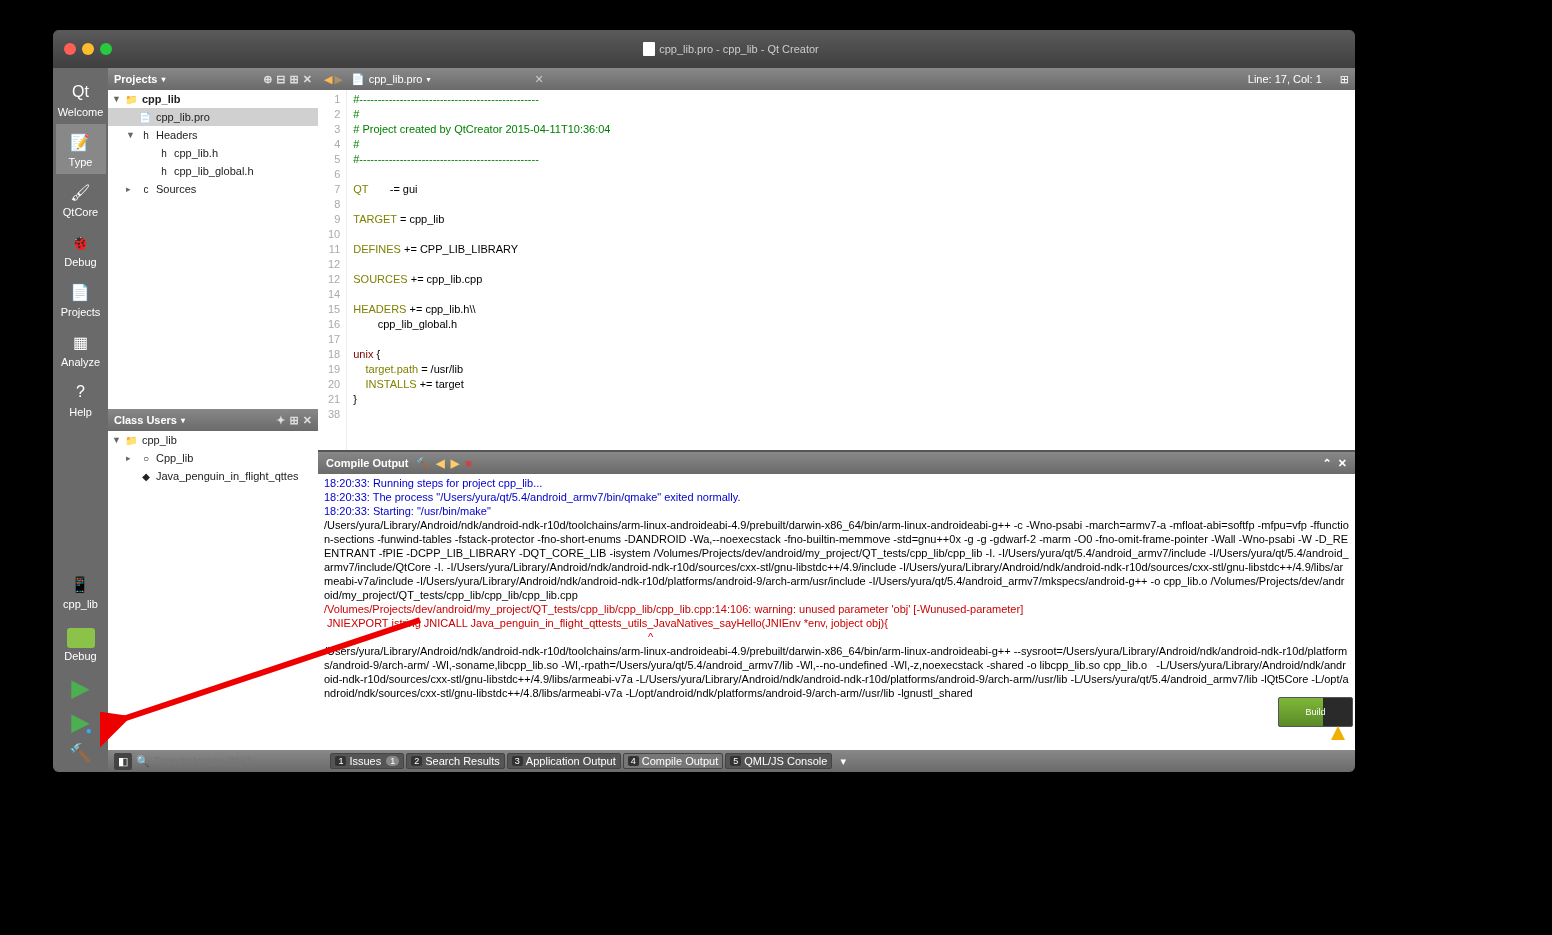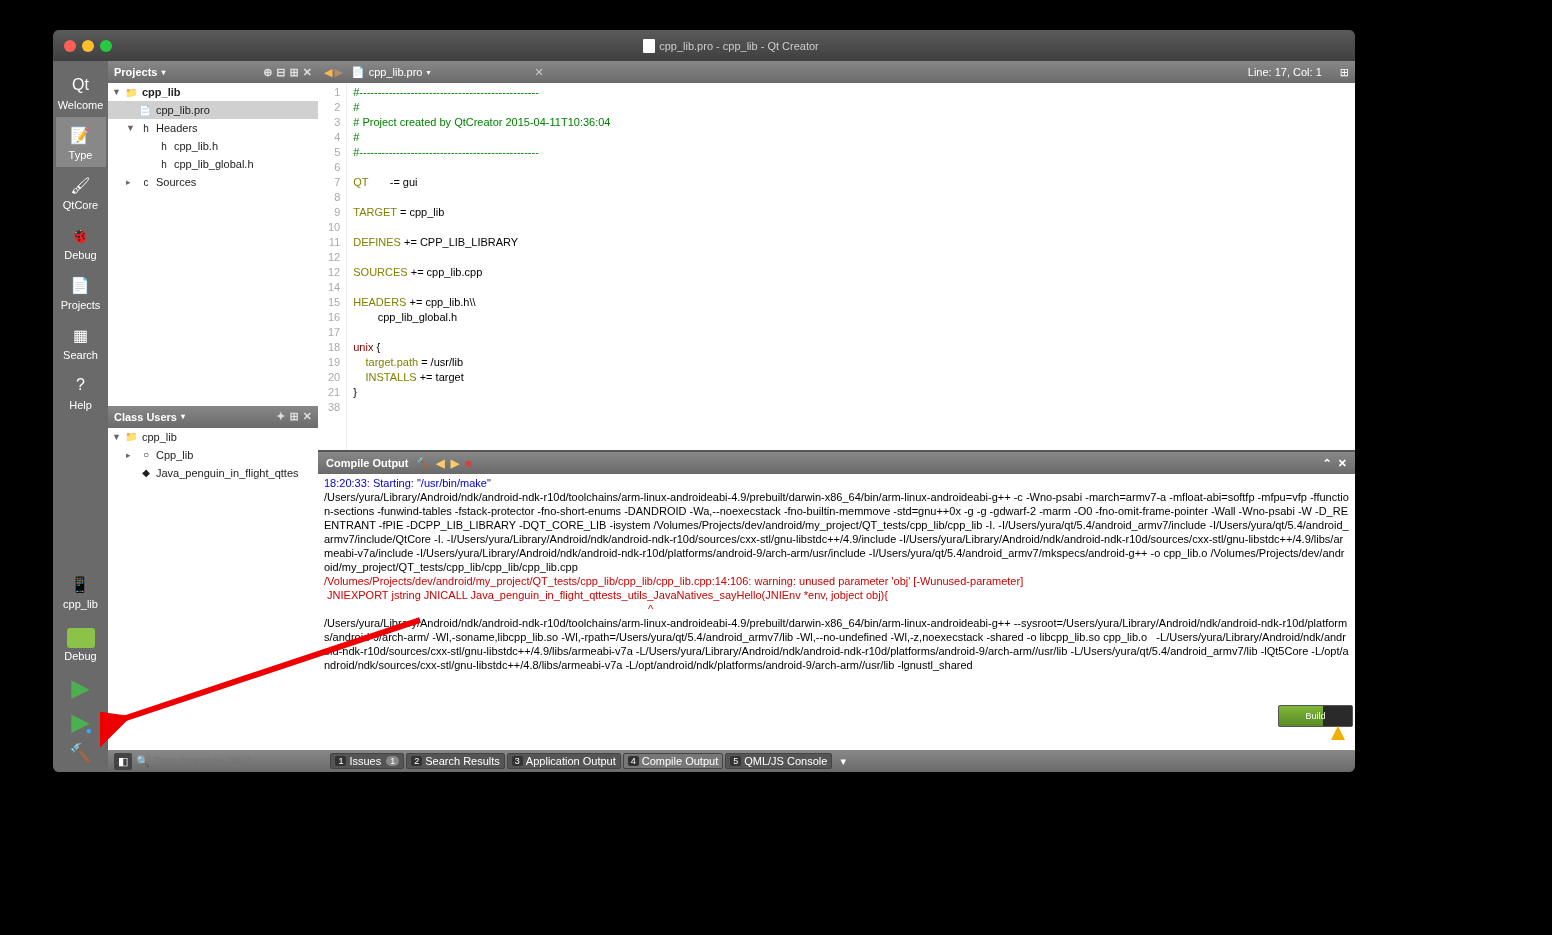--- a/index.html
+++ b/index.html
@@ -1,18 +1,18 @@
 <!DOCTYPE html>
 <html><head>
 <meta charset="utf-8">
 <style>
 *{margin:0;padding:0;box-sizing:border-box;font-family:"Lucida Grande","Segoe UI",sans-serif;font-size:11px}
 body{background:#000;width:1552px;height:935px;position:relative;overflow:hidden}
 .window{position:absolute;left:53px;top:30px;width:1302px;height:742px;background:#3a3a3a;border-radius:6px;overflow:hidden;display:flex;flex-direction:column}
-.titlebar{height:31px;background:linear-gradient(#5a5a5a,#3f3f3f);display:flex;align-items:center;padding:0 11px;gap:6px}
+.titlebar{height:38px;background:linear-gradient(#5a5a5a,#3f3f3f);display:flex;align-items:center;padding:0 11px;gap:6px}
 .tl-btn{width:12px;height:12px;border-radius:50%}
 .tl-close{background:#ff5f56}
 .tl-min{background:#ffbd2e}
 .tl-max{background:#27c93f}
 .tl-title{flex:1;text-align:center;color:#ccc;font-size:12px;display:flex;align-items:center;justify-content:center;gap:4px}
 .tl-title .doc-icon{width:12px;height:14px;background:#fff;border-radius:1px}
 .body{flex:1;display:flex;overflow:hidden}
 .sidebar{width:55px;background:#6a6a6a;display:flex;flex-direction:column;align-items:center;padding-top:6px}
 .side-item{width:50px;display:flex;flex-direction:column;align-items:center;padding:6px 0;cursor:pointer;color:#fff;font-size:10px;gap:2px}
 .side-item.active{background:#888}
@@ -53,21 +53,21 @@
 .out-body{flex:1;background:#fff;overflow:auto;font-family:Monaco,Menlo,monospace;font-size:11px;padding:2px 6px;line-height:14px}
 .out-body div{white-space:pre-wrap;word-break:break-all}
 .o-blue{color:#0000cc}
 .o-red{color:#cc0000}
 .statusbar{height:22px;background:linear-gradient(#888,#6a6a6a);display:flex;align-items:center;padding:0 6px;gap:4px;color:#fff;font-size:11px}
 .status-btn{background:#555;border:1px solid #444;padding:1px 4px;border-radius:2px;display:flex;align-items:center;gap:3px;cursor:pointer}
 .status-btn.active{background:#777}
 .status-btn .num{background:#333;color:#fff;padding:0 3px;border-radius:2px;font-size:9px}
 .locator{flex:0 0 180px;display:flex;align-items:center;gap:4px;color:#ccc}
 .locator input{background:transparent;border:none;color:#ccc;font-size:11px;width:140px}
-.build-progress{position:absolute;right:2px;bottom:45px;width:75px;height:22px;background:#2a2a2a;border:1px solid #555;border-radius:2px;overflow:hidden}
+.build-progress{position:absolute;right:2px;bottom:45px;width:75px;height:30px;background:#2a2a2a;border:1px solid #555;border-radius:2px;overflow:hidden}
 .build-progress-fill{height:100%;background:linear-gradient(#7fb838,#5a8a28);width:60%}
 .build-progress-label{position:absolute;inset:0;display:flex;align-items:center;justify-content:center;color:#fff;font-size:9px}
 .arrow-overlay{position:absolute;left:100px;top:610px;pointer-events:none}
 .badge{background:#888;color:#fff;border-radius:7px;padding:0 4px;font-size:9px;margin-left:2px}
 .warn-icon{position:absolute;right:10px;bottom:32px;width:14px;height:14px;background:#f0b000;clip-path:polygon(50% 0,100% 100%,0 100%)}
 </style>
 </head>
 <body>
 
 <div class="window">
@@ -98,21 +98,21 @@
           <div class="side-item">
             <div class="side-icon">🐞</div>
             <span>Debug</span>
           </div>
           <div class="side-item">
             <div class="side-icon">📄</div>
             <span>Projects</span>
           </div>
           <div class="side-item">
             <div class="side-icon">▦</div>
-            <span>Search</span>
+            <span>Analyze</span>
           </div>
           <div class="side-item">
             <div class="side-icon">?</div>
             <span>Help</span>
           </div>
         </div>
       <div class="side-spacer"></div>
       <div class="side-bottom">
         <div class="side-item">
           <div class="side-icon">📱</div>
@@ -272,20 +272,22 @@
                 <span style="color:#fc6">◀</span>
                 <span style="color:#fc6">▶</span>
                 <span style="color:#c44">■</span>
               </div>
               <div class="rtools">
                 <span>⌃</span>
                 <span>✕</span>
               </div>
             </div>
             <div class="out-body" id="outbody">
+                <div class="o-blue">18:20:33: Running steps for project cpp_lib...</div>
+                <div class="o-blue">18:20:33: The process "/Users/yura/qt/5.4/android_armv7/bin/qmake" exited normally.</div>
                 <div class="o-blue">18:20:33: Starting: "/usr/bin/make" </div>
                 <div class="">/Users/yura/Library/Android/ndk/android-ndk-r10d/toolchains/arm-linux-androideabi-4.9/prebuilt/darwin-x86_64/bin/arm-linux-androideabi-g++ -c -Wno-psabi -march=armv7-a -mfloat-abi=softfp -mfpu=vfp -ffunction-sections -funwind-tables -fstack-protector -fno-short-enums -DANDROID -Wa,--noexecstack -fno-builtin-memmove -std=gnu++0x -g -g -gdwarf-2 -marm -O0 -fno-omit-frame-pointer -Wall -Wno-psabi -W -D_REENTRANT -fPIE -DCPP_LIB_LIBRARY -DQT_CORE_LIB -isystem /Volumes/Projects/dev/android/my_project/QT_tests/cpp_lib/cpp_lib -I. -I/Users/yura/qt/5.4/android_armv7/include -I/Users/yura/qt/5.4/android_armv7/include/QtCore -I. -I/Users/yura/Library/Android/ndk/android-ndk-r10d/sources/cxx-stl/gnu-libstdc++/4.9/include -I/Users/yura/Library/Android/ndk/android-ndk-r10d/sources/cxx-stl/gnu-libstdc++/4.9/libs/armeabi-v7a/include -I/Users/yura/Library/Android/ndk/android-ndk-r10d/platforms/android-9/arch-arm/usr/include -I/Users/yura/qt/5.4/android_armv7/mkspecs/android-g++ -o cpp_lib.o /Volumes/Projects/dev/android/my_project/QT_tests/cpp_lib/cpp_lib/cpp_lib.cpp</div>
                 <div class="o-red">/Volumes/Projects/dev/android/my_project/QT_tests/cpp_lib/cpp_lib/cpp_lib.cpp:14:106: warning: unused parameter 'obj' [-Wunused-parameter]</div>
                 <div class="o-red"> JNIEXPORT jstring JNICALL Java_penguin_in_flight_qttests_utils_JavaNatives_sayHello(JNIEnv *env, jobject obj){</div>
                 <div class="o-red">                                                                                                          ^</div>
                 <div class="">/Users/yura/Library/Android/ndk/android-ndk-r10d/toolchains/arm-linux-androideabi-4.9/prebuilt/darwin-x86_64/bin/arm-linux-androideabi-g++ --sysroot=/Users/yura/Library/Android/ndk/android-ndk-r10d/platforms/android-9/arch-arm/ -Wl,-soname,libcpp_lib.so -Wl,-rpath=/Users/yura/qt/5.4/android_armv7/lib -Wl,--no-undefined -Wl,-z,noexecstack -shared -o libcpp_lib.so cpp_lib.o   -L/Users/yura/Library/Android/ndk/android-ndk-r10d/sources/cxx-stl/gnu-libstdc++/4.9/libs/armeabi-v7a -L/Users/yura/Library/Android/ndk/android-ndk-r10d/platforms/android-9/arch-arm//usr/lib -L/Users/yura/qt/5.4/android_armv7/lib -lQt5Core -L/opt/android/ndk/sources/cxx-stl/gnu-libstdc++/4.8/libs/armeabi-v7a -L/opt/android/ndk/platforms/android-9/arch-arm//usr/lib -lgnustl_shared</div>
               </div>
           </div>
         </div>
       </div>

